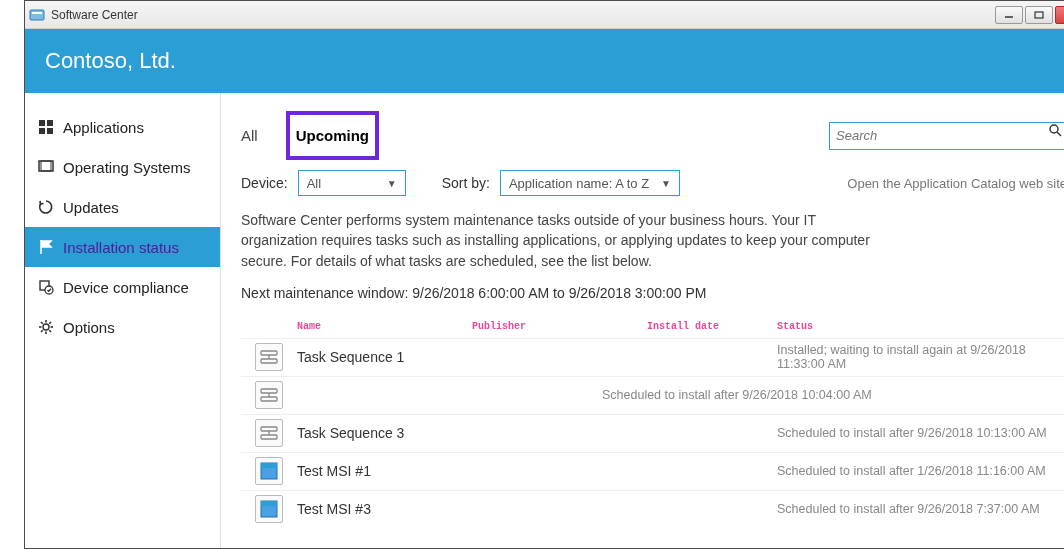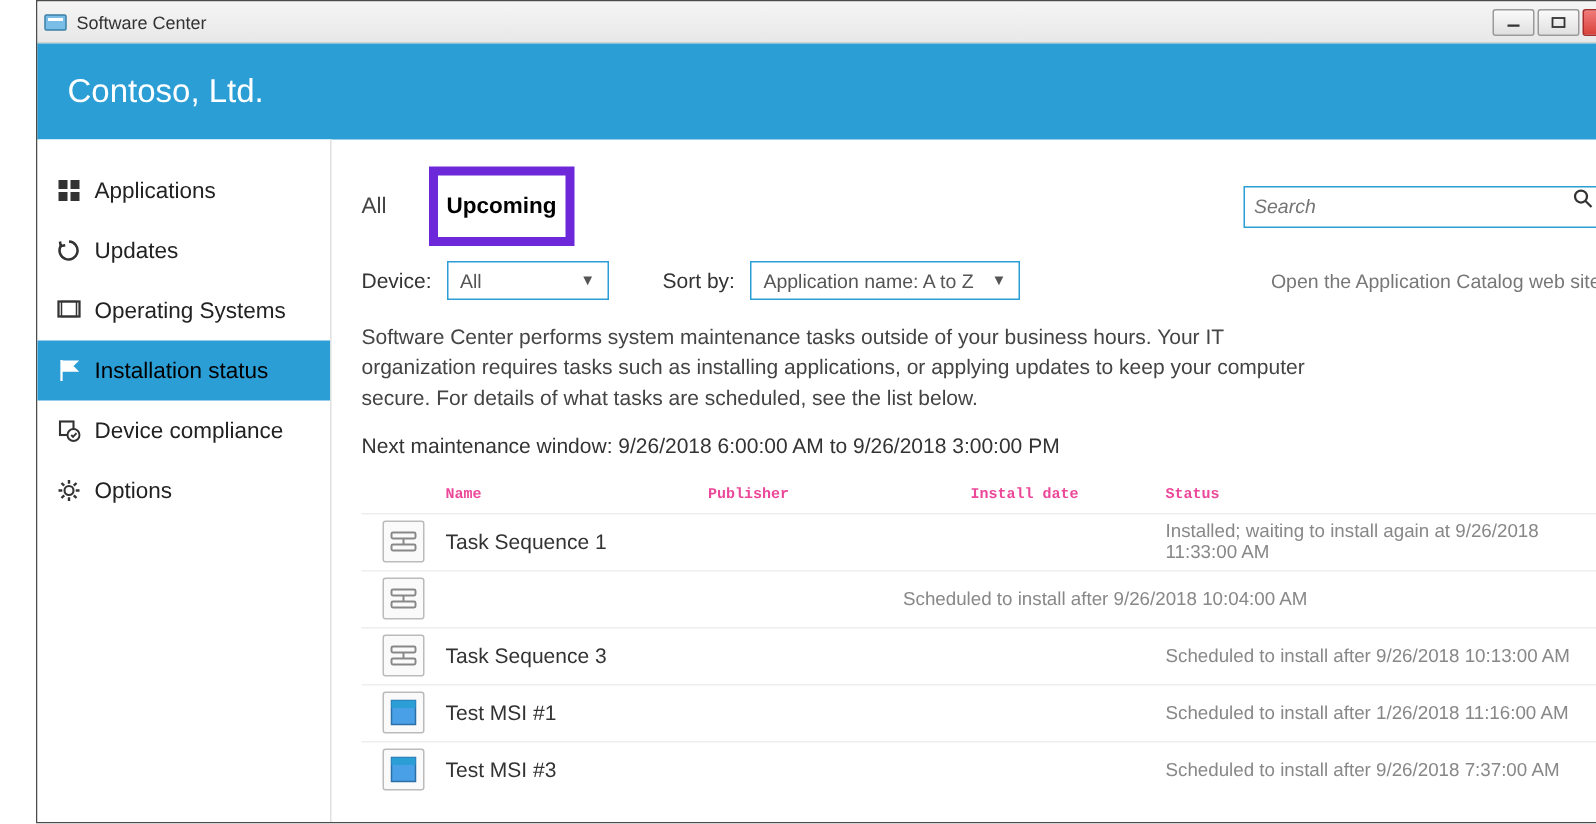--- a/index.html
+++ b/index.html
@@ -77,21 +77,21 @@
     height: 40px;
     padding: 0 12px;
     font-size: 15px;
     color: #222;
     cursor: pointer;
     gap: 8px;
     text-align: center;
   }
   .side-item.active {
     background: #2b9ed6;
-    color: #000000;
+    color: #4c1d95;
   }
   .side-icon {
     width: 18px; height: 18px;
     display: flex; align-items: center; justify-content: center;
   }
   .main {
     flex: 1;
     padding: 18px 20px 10px 20px;
     display: flex;
     flex-direction: column;
@@ -106,21 +106,21 @@
   .tab {
     font-size: 15px;
     color: #444;
     cursor: pointer;
   }
   .tab.active {
     font-weight: 700;
     color: #000;
   }
   .tab.highlighted {
-    border: 6px solid #6d28d9;
+    border: 4px solid #6d28d9;
     padding: 12px 6px;
   }
   .searchwrap {
     margin-left: auto;
     width: 238px;
     height: 28px;
     border: 1px solid #2b9ed6;
     display: flex;
     padding: 0 4px;
   }
@@ -260,34 +260,34 @@
               <rect x="9" y="1" width="6" height="6" fill="#333"></rect>
               <rect x="1" y="9" width="6" height="6" fill="#333"></rect>
               <rect x="9" y="9" width="6" height="6" fill="#333"></rect>
             </svg>
         </span>
         <span>Applications</span>
       </div>
       <div class="side-item">
         <span class="side-icon">
           <svg width="16" height="16" viewBox="0 0 16 16">
+              <rect x="1" y="2" width="14" height="10" fill="none" stroke="#333" stroke-width="1.5"></rect>
+              <rect x="3" y="2" width="10" height="10" fill="none" stroke="#333" stroke-width="1"></rect>
+            </svg>
+        </span>
+        <span>Operating Systems</span>
+      </div>
+      <div class="side-item">
+        <span class="side-icon">
+          <svg width="16" height="16" viewBox="0 0 16 16">
               <path d="M8 2 A6 6 0 1 1 2.5 5" fill="none" stroke="#333" stroke-width="1.7"></path>
               <path d="M2 2 L2.5 5 L5.5 4.5" fill="none" stroke="#333" stroke-width="1.7"></path>
             </svg>
         </span>
         <span>Updates</span>
-      </div>
-      <div class="side-item">
-        <span class="side-icon">
-          <svg width="16" height="16" viewBox="0 0 16 16">
-              <rect x="1" y="2" width="14" height="10" fill="none" stroke="#333" stroke-width="1.5"></rect>
-              <rect x="3" y="2" width="10" height="10" fill="none" stroke="#333" stroke-width="1"></rect>
-            </svg>
-        </span>
-        <span>Operating Systems</span>
       </div>
       <div class="side-item active">
         <span class="side-icon">
           <svg width="16" height="16" viewBox="0 0 16 16">
               <path d="M3 1 L3 15 M3 2 L13 2 L10 5 L13 8 L3 8" fill="#fff" stroke="#fff" stroke-width="1.5"></path>
             </svg>
         </span>
         <span>Installation status</span>
       </div>
       <div class="side-item">

